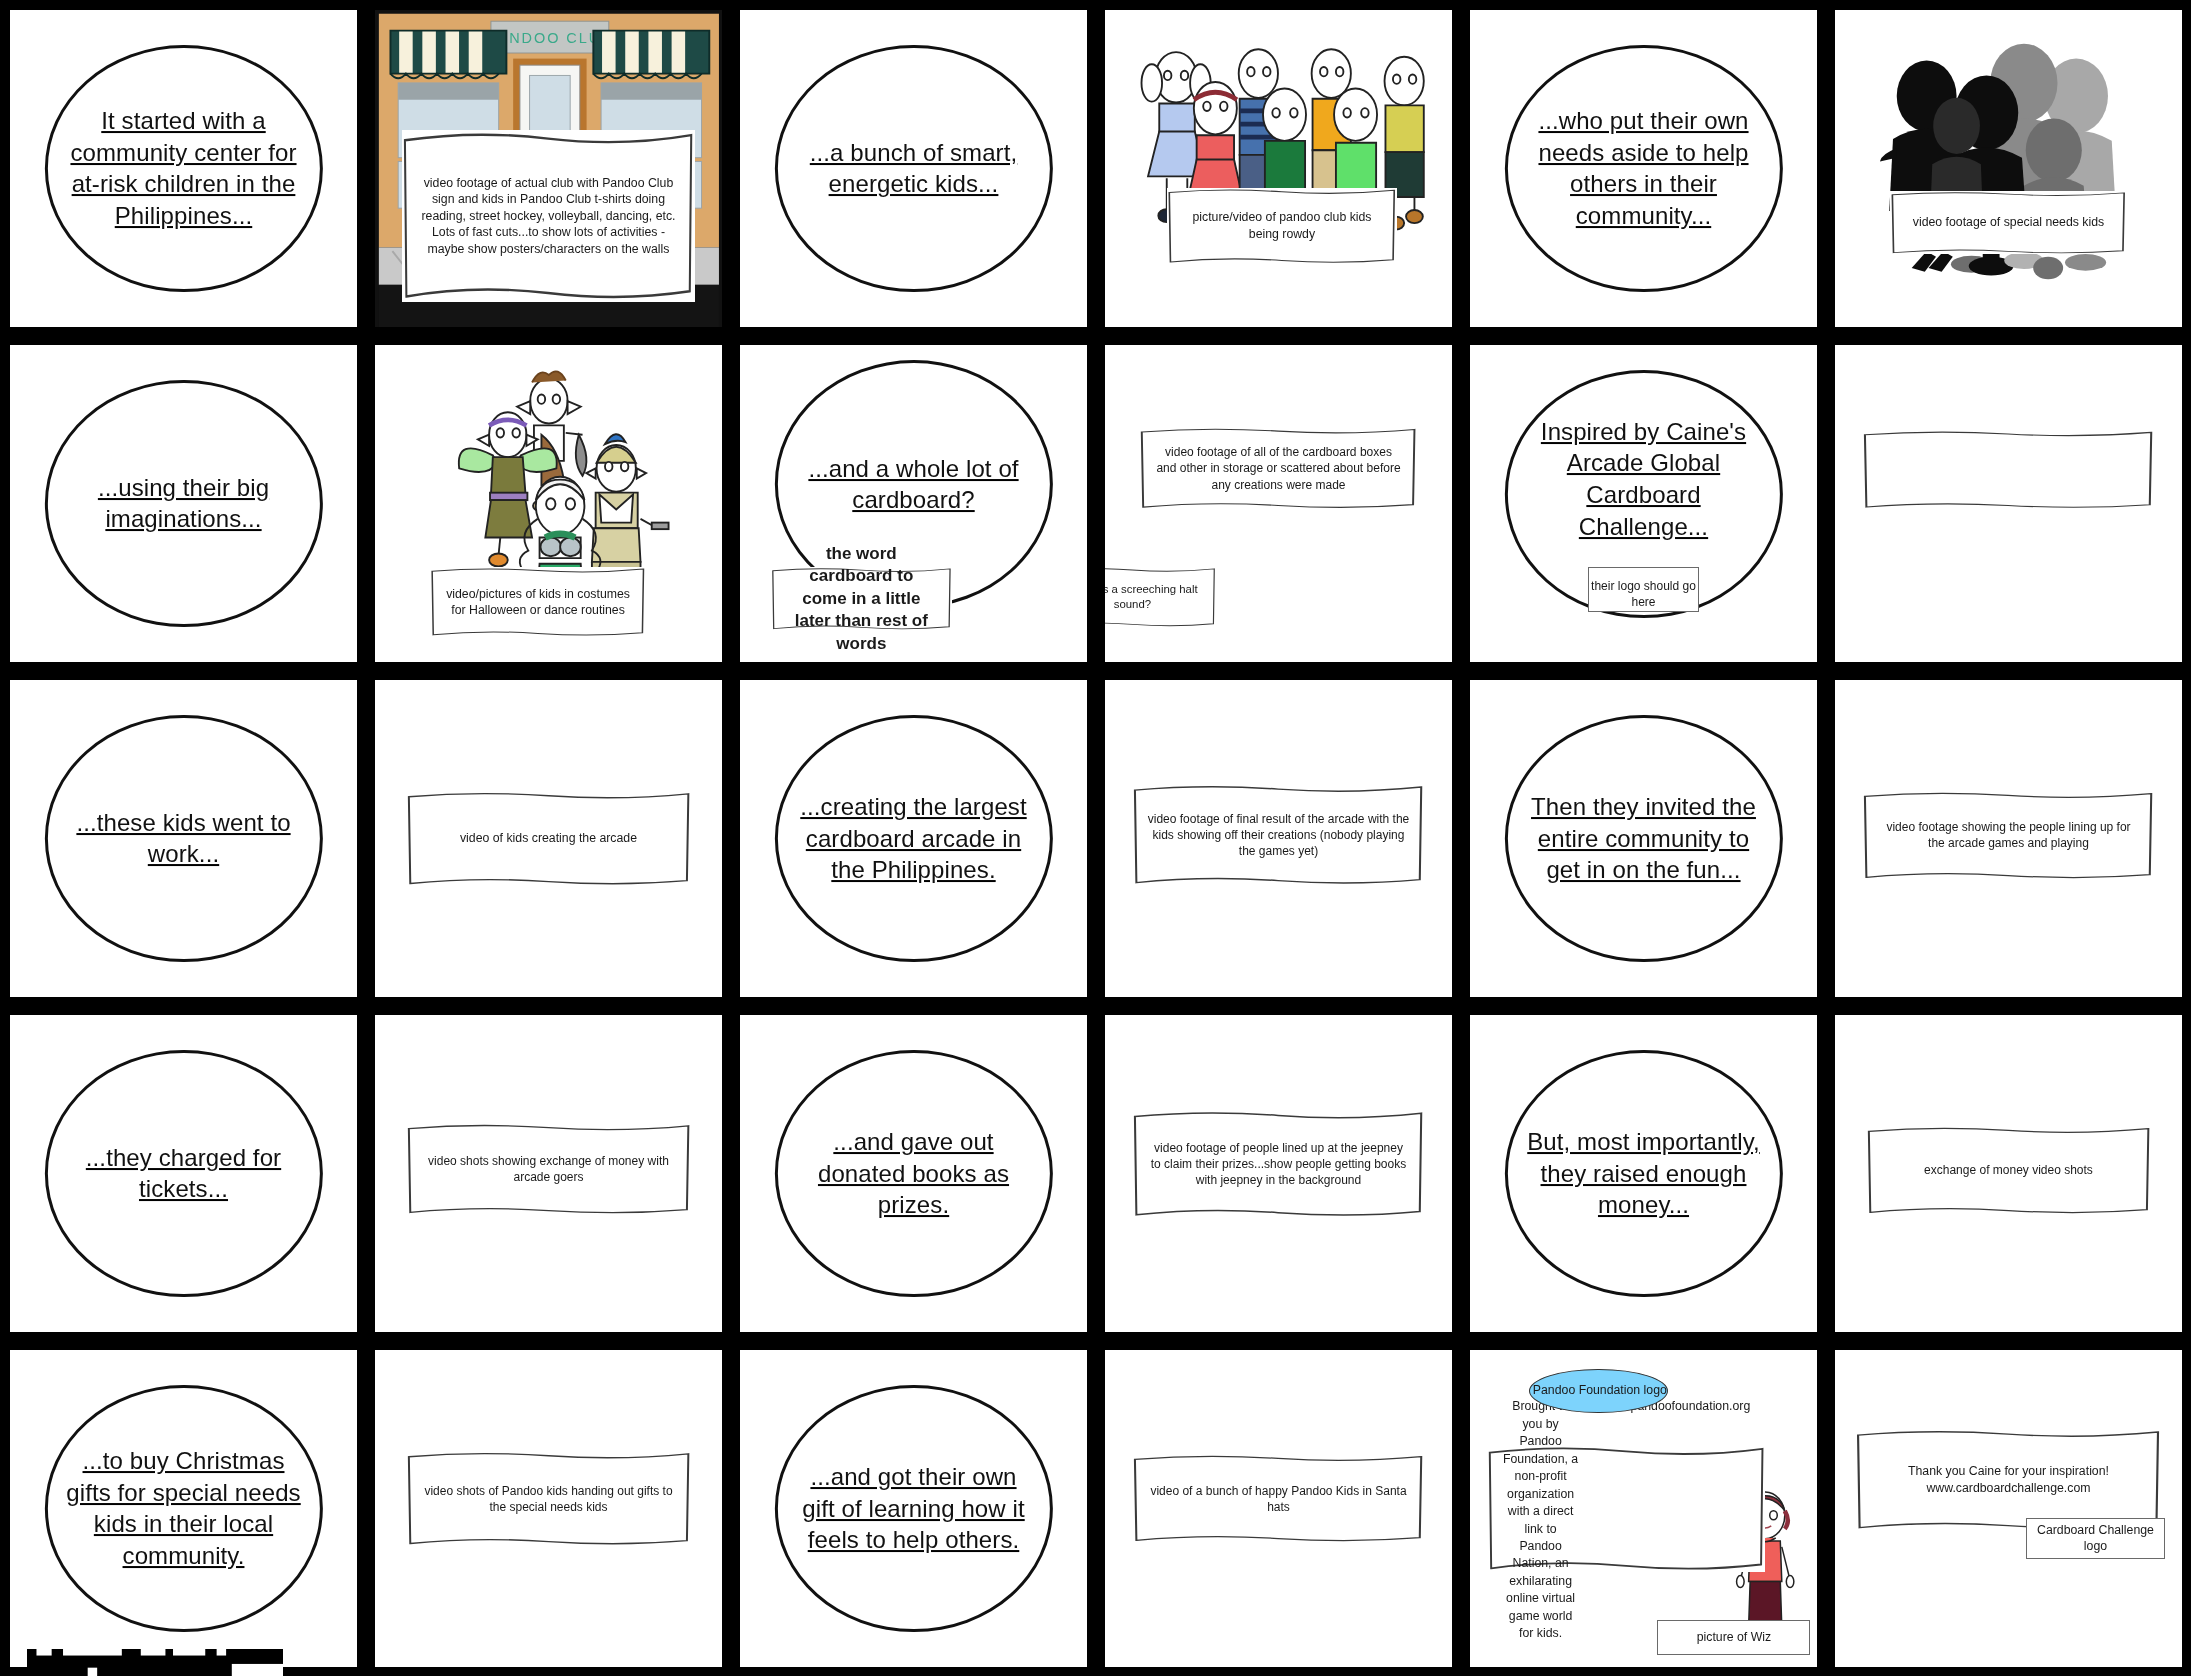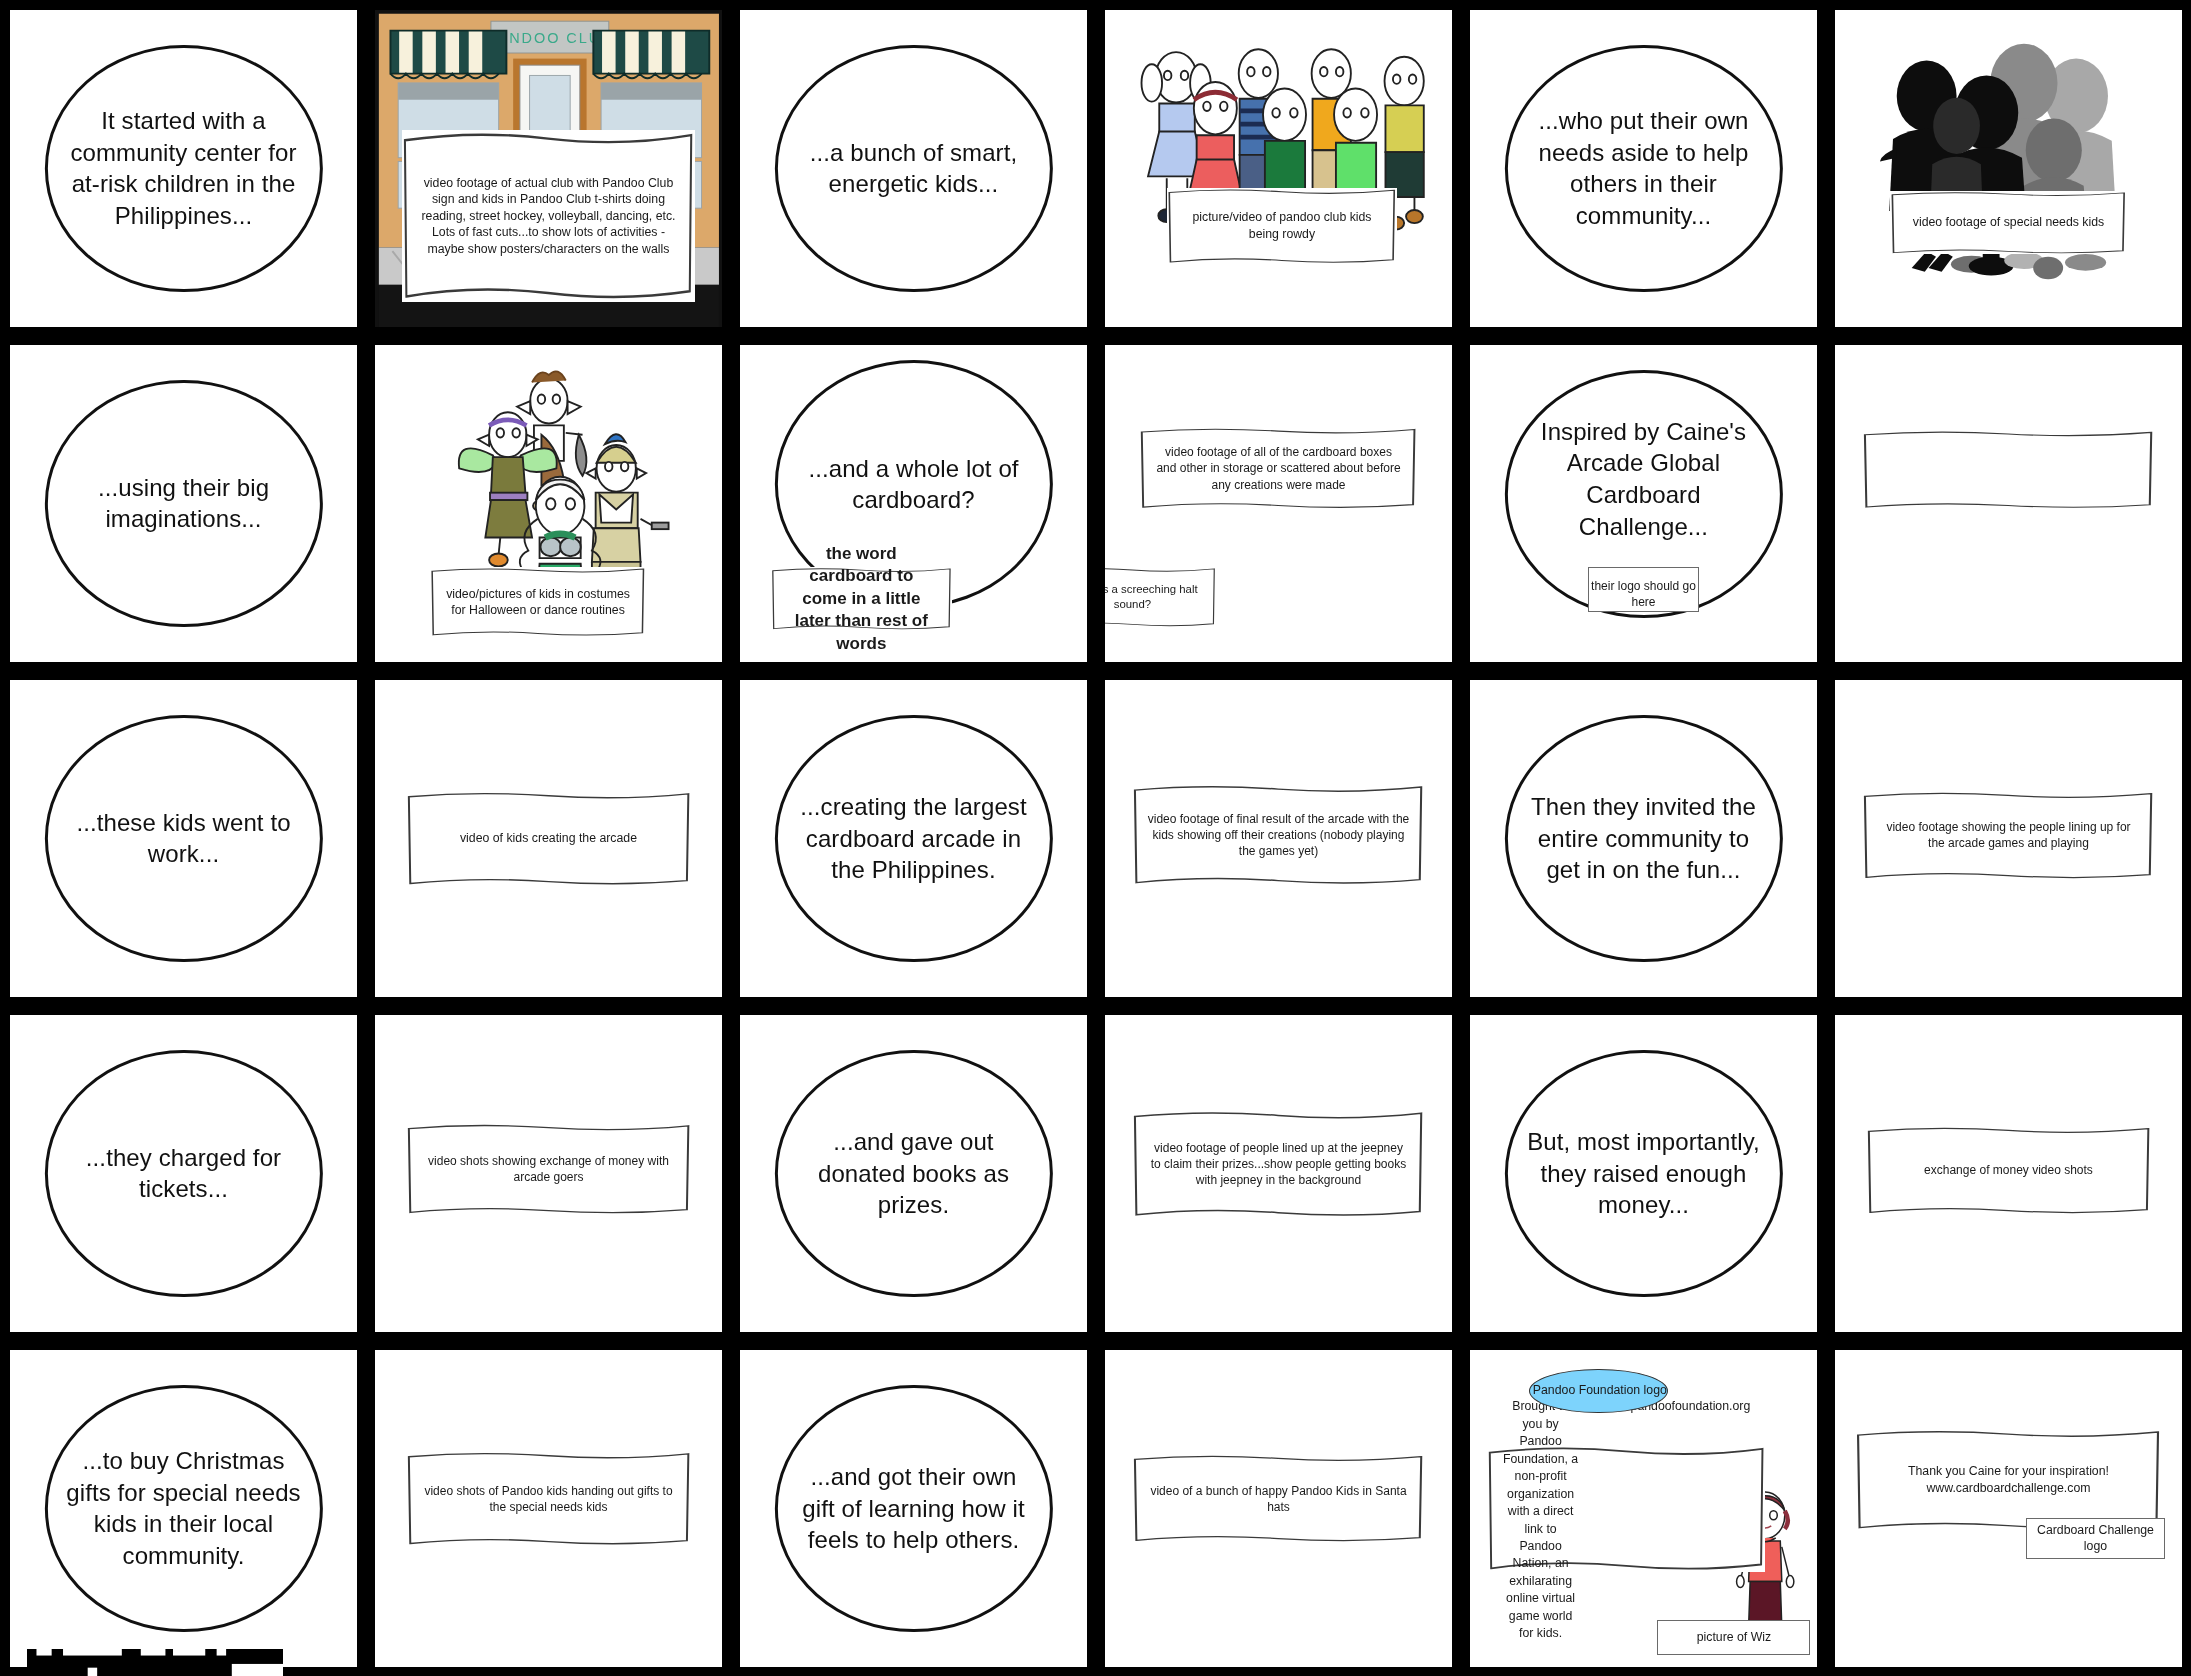--- a/index.html
+++ b/index.html
@@ -44,20 +44,21 @@
     top: 50%;
     transform: translate(-50%, -50%);
     width: 80%;
     height: 78%;
     border: 3.8px solid #111;
     border-radius: 50%;
     display: flex;
     align-items: center;
     justify-content: center;
     box-sizing: border-box;
+    text-decoration: underline;
   }
   .ellipse .etext {
     text-align: center;
     font-size: 24px;
     line-height: 1.32;
     color: #111;
     padding: 0 15px;
     letter-spacing: 0.1px;
   }
 

